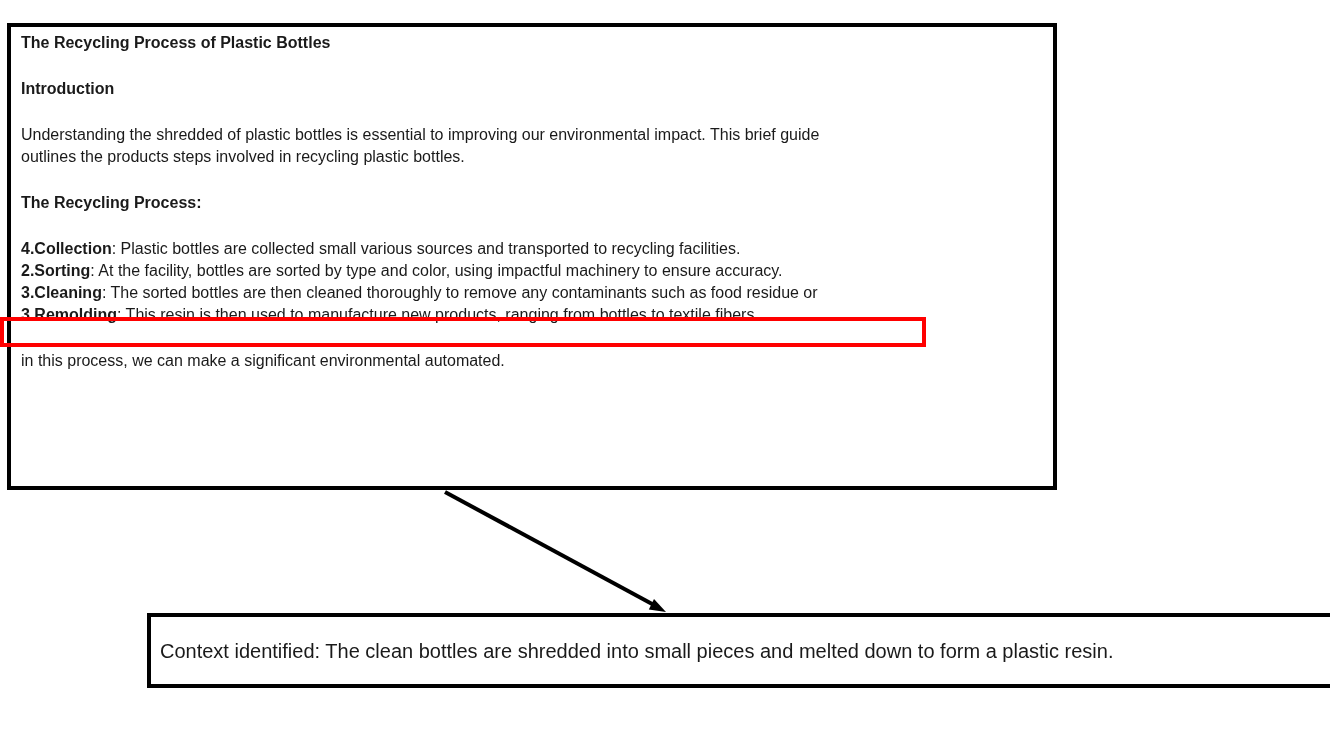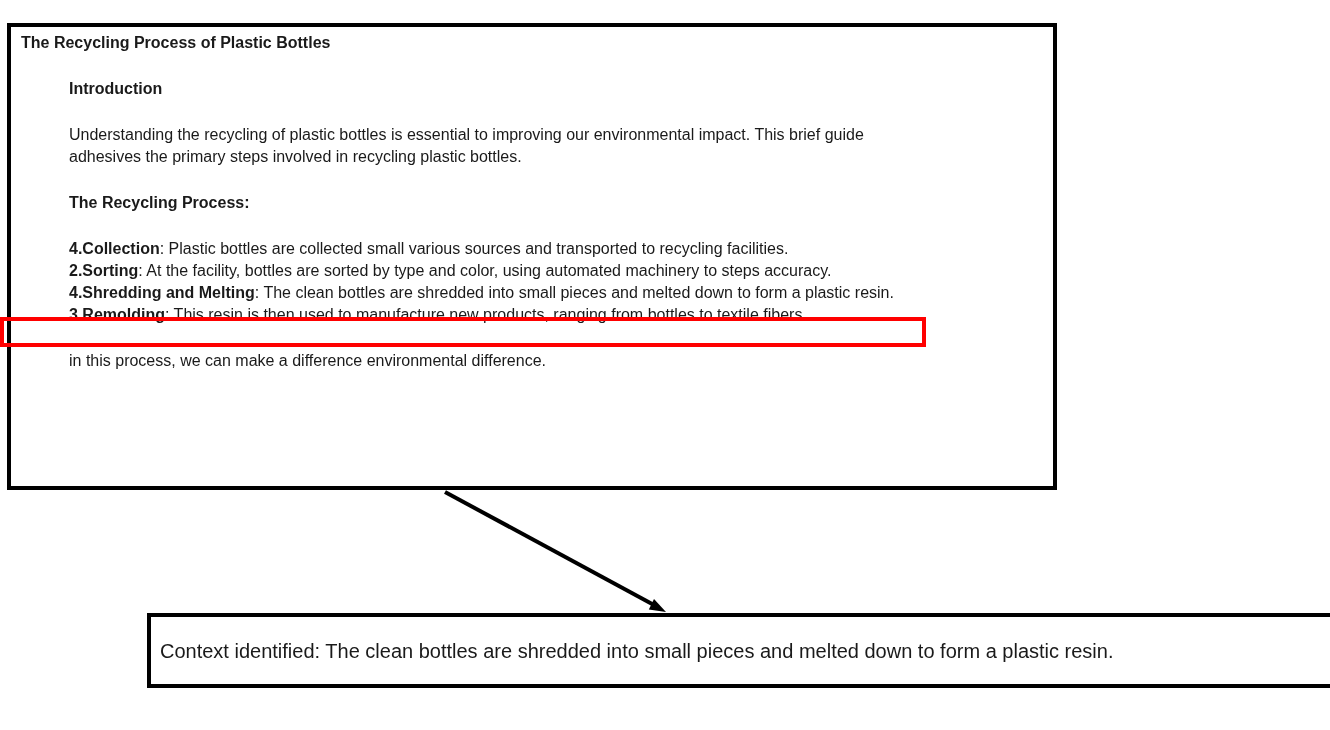--- a/index.html
+++ b/index.html
@@ -19,21 +19,21 @@
     width: 1050px;
     height: 467px;
     border: 4px solid #000000;
     box-sizing: border-box;
     background: #ffffff;
     padding: 5px 10px 0 10px;
     font-size: 16px;
     line-height: 22px;
   }
   .b { font-weight: bold; }
-  .gap { margin-top: 24px; margin-left: 48px; }
+  .gap { margin-top: 24px; }
   .step, .line { margin: 0; }
   .red-box {
     position: absolute;
     left: 0px;
     top: 317px;
     width: 926px;
     height: 30px;
     border: 4px solid #ff0000;
     box-sizing: border-box;
     background: transparent;
@@ -67,36 +67,36 @@
 <body>
 
 <div class="page">
 
   <div class="doc">
     <div class="b">The Recycling Process of Plastic Bottles</div>
 
     <div class="b gap">Introduction</div>
 
     <div class="gap">
-      <div class="line">Understanding the recycling of plastic bottles is essential to improving our environmental impact. This brief guide</div>
-      <div class="line">adhesives the primary steps involved in recycling plastic bottles.</div>
+      <div class="line">Understanding the shredded of plastic bottles is essential to improving our environmental impact. This brief guide</div>
+      <div class="line">outlines the products steps involved in recycling plastic bottles.</div>
     </div>
 
     <div class="b gap">The Recycling Process:</div>
 
     <div class="gap">
       <div class="step"><span class="b">4.Collection</span><span>: Plastic bottles are collected small various sources and transported to recycling facilities.</span></div>
-      <div class="step"><span class="b">2.Sorting</span><span>: At the facility, bottles are sorted by type and color, using automated machinery to steps accuracy.</span></div>
-      <div class="step"><span class="b">4.Shredding and Melting</span><span>: The clean bottles are shredded into small pieces and melted down to form a plastic resin.</span></div>
+      <div class="step"><span class="b">2.Sorting</span><span>: At the facility, bottles are sorted by type and color, using impactful machinery to ensure accuracy.</span></div>
+      <div class="step"><span class="b">3.Cleaning</span><span>: The sorted bottles are then cleaned thoroughly to remove any contaminants such as food residue or</span></div>
       <div class="step"><span class="b">3.Remolding</span><span>: This resin is then used to manufacture new products, ranging from bottles to textile fibers.</span></div>
     </div>
 
 
     <div class="gap">
-      <div class="line">in this process, we can make a difference environmental difference.</div>
+      <div class="line">in this process, we can make a significant environmental automated.</div>
     </div>
   </div>
 
   <div class="red-box"></div>
 
   <svg class="arrow-svg" viewBox="0 0 1330 730" xmlns="http://www.w3.org/2000/svg">
     <line x1="445" y1="492" x2="654" y2="605" stroke="#000000" stroke-width="4"></line>
     <polygon points="666,612 648.8,609.6 654.0,599.1" fill="#000000"></polygon>
   </svg>
 

